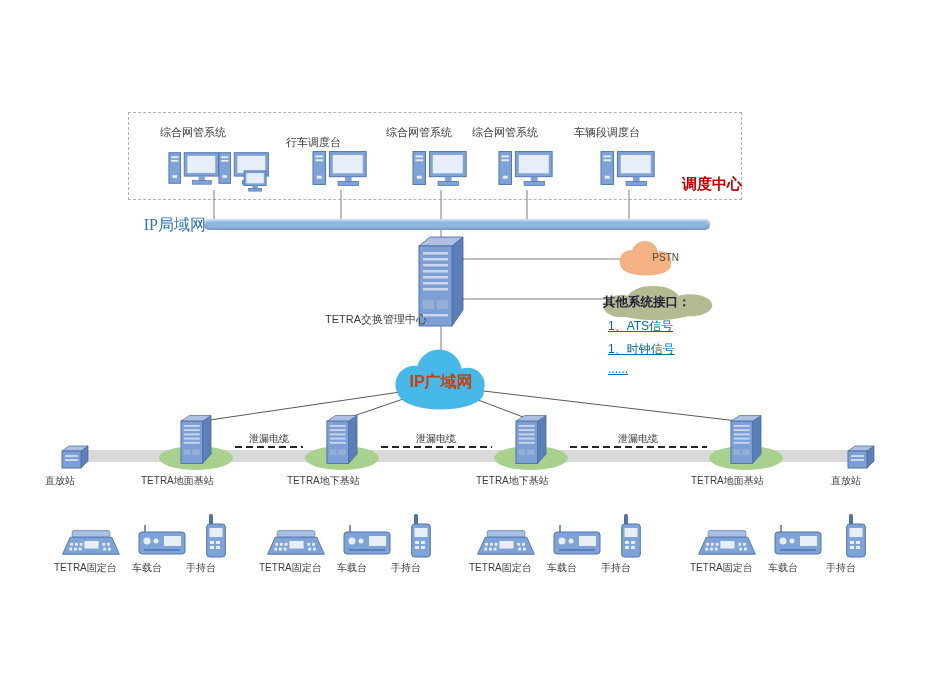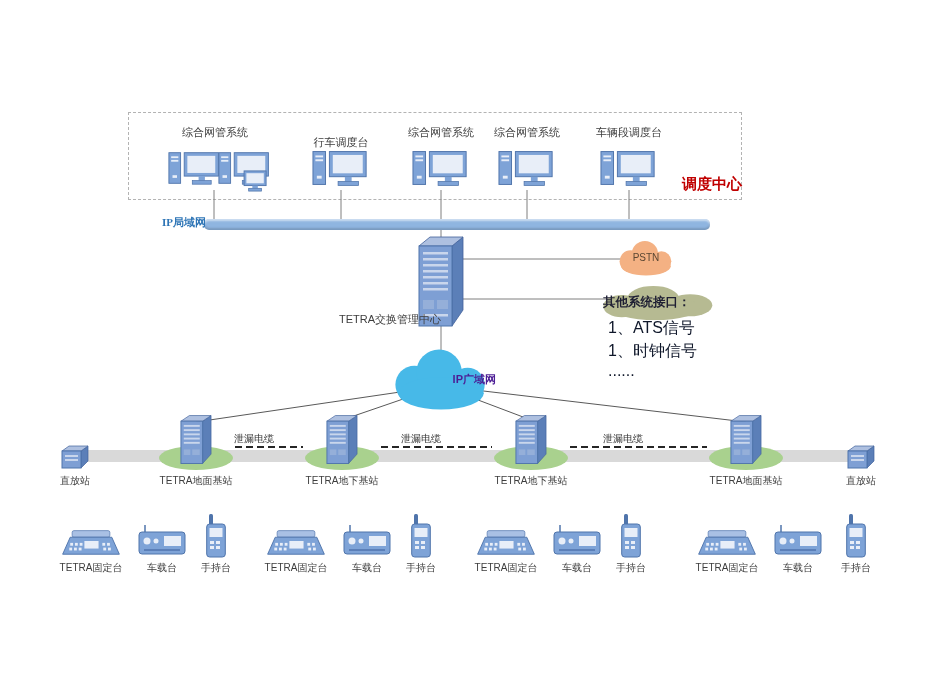--- a/index.html
+++ b/index.html
@@ -1,33 +1,33 @@
 <!DOCTYPE html>
 <html><head>
 <meta charset="utf-8">
 <style>
   html,body{margin:0;padding:0;background:#fff;}
   .canvas{position:relative;width:940px;height:680px;background:#ffffff;
           font-family:"Liberation Sans","DejaVu Sans",sans-serif;overflow:hidden;}
   .abs{position:absolute;}
-  .lbl{position:absolute;font-size:11px;color:#3d3d3d;text-align:center;line-height:1.2;}
+  .lbl{position:absolute;font-size:11px;color:#3d3d3d;line-height:1.2;}
   .lbl-sm{font-size:10px;}
   .serif{font-family:"Liberation Serif","DejaVu Serif",serif;text-align:right;}
   .dispatch-box{position:absolute;left:128px;top:112px;width:612px;height:86px;border:1px dashed #b3b3b3;}
   .lan-bar{position:absolute;left:204px;top:219px;width:506px;height:11px;background:#8fb5e0;border-radius:5px;
            box-shadow:inset 0 -2px 2px rgba(0,0,0,.15), inset 0 2px 2px rgba(255,255,255,.55);}
   .ground-bar{position:absolute;left:84px;top:450px;width:772px;height:12px;background:#d9d9d9;border-radius:2px;}
   .pad{position:absolute;width:74px;height:24px;background:#a9d18e;border-radius:50%;}
-  .lan-title{position:absolute;left:124px;top:215px;width:82px;font-size:11px;font-weight:bold;color:#2e75b6;}
+  .lan-title{position:absolute;left:124px;top:215px;width:82px;font-size:16px;font-weight:normal;color:#2e75b6;}
   .dispatch-title{position:absolute;left:652px;top:175px;width:90px;font-size:15px;font-weight:bold;color:#c00000;}
-  .wan-text{position:absolute;left:386px;top:372px;width:110px;text-align:right;color:#4c1d95;font-weight:bold;font-size:11px;}
-  .pstn-text{position:absolute;left:613px;top:252px;width:66px;text-align:center;color:#5a4632;font-size:10px;}
+  .wan-text{position:absolute;left:386px;top:372px;width:110px;text-align:center;color:#c2410c;font-weight:bold;font-size:16px;}
+  .pstn-text{position:absolute;left:613px;top:252px;width:66px;text-align:right;color:#5a4632;font-size:10px;}
   .if-title{position:absolute;left:603px;top:294px;width:120px;font-size:12.5px;font-weight:bold;color:#1f1f33;}
-  .if-item{position:absolute;left:608px;width:140px;font-size:16px;color:#0f172a;}
-  .cable-lbl{position:absolute;width:70px;font-size:10px;color:#333;top:432px;}
+  .if-item{position:absolute;left:608px;width:140px;font-size:12px;color:#0369a1;text-decoration:underline;}
+  .cable-lbl{position:absolute;width:70px;text-align:center;font-size:10px;color:#333;top:432px;}
 </style>
 </head>
 <body>
 
 <svg style="position:absolute;width:0;height:0" aria-hidden="true">
   <defs>
     <symbol id="sym-ws" viewBox="0 0 60 44">
       <rect x="1" y="5" width="13" height="34" fill="#7ea3d7" stroke="#4f74ab"></rect>
       <rect x="3.5" y="9" width="8" height="2" fill="#e8eef8"></rect>
       <rect x="3.5" y="13" width="8" height="2" fill="#e8eef8"></rect>

